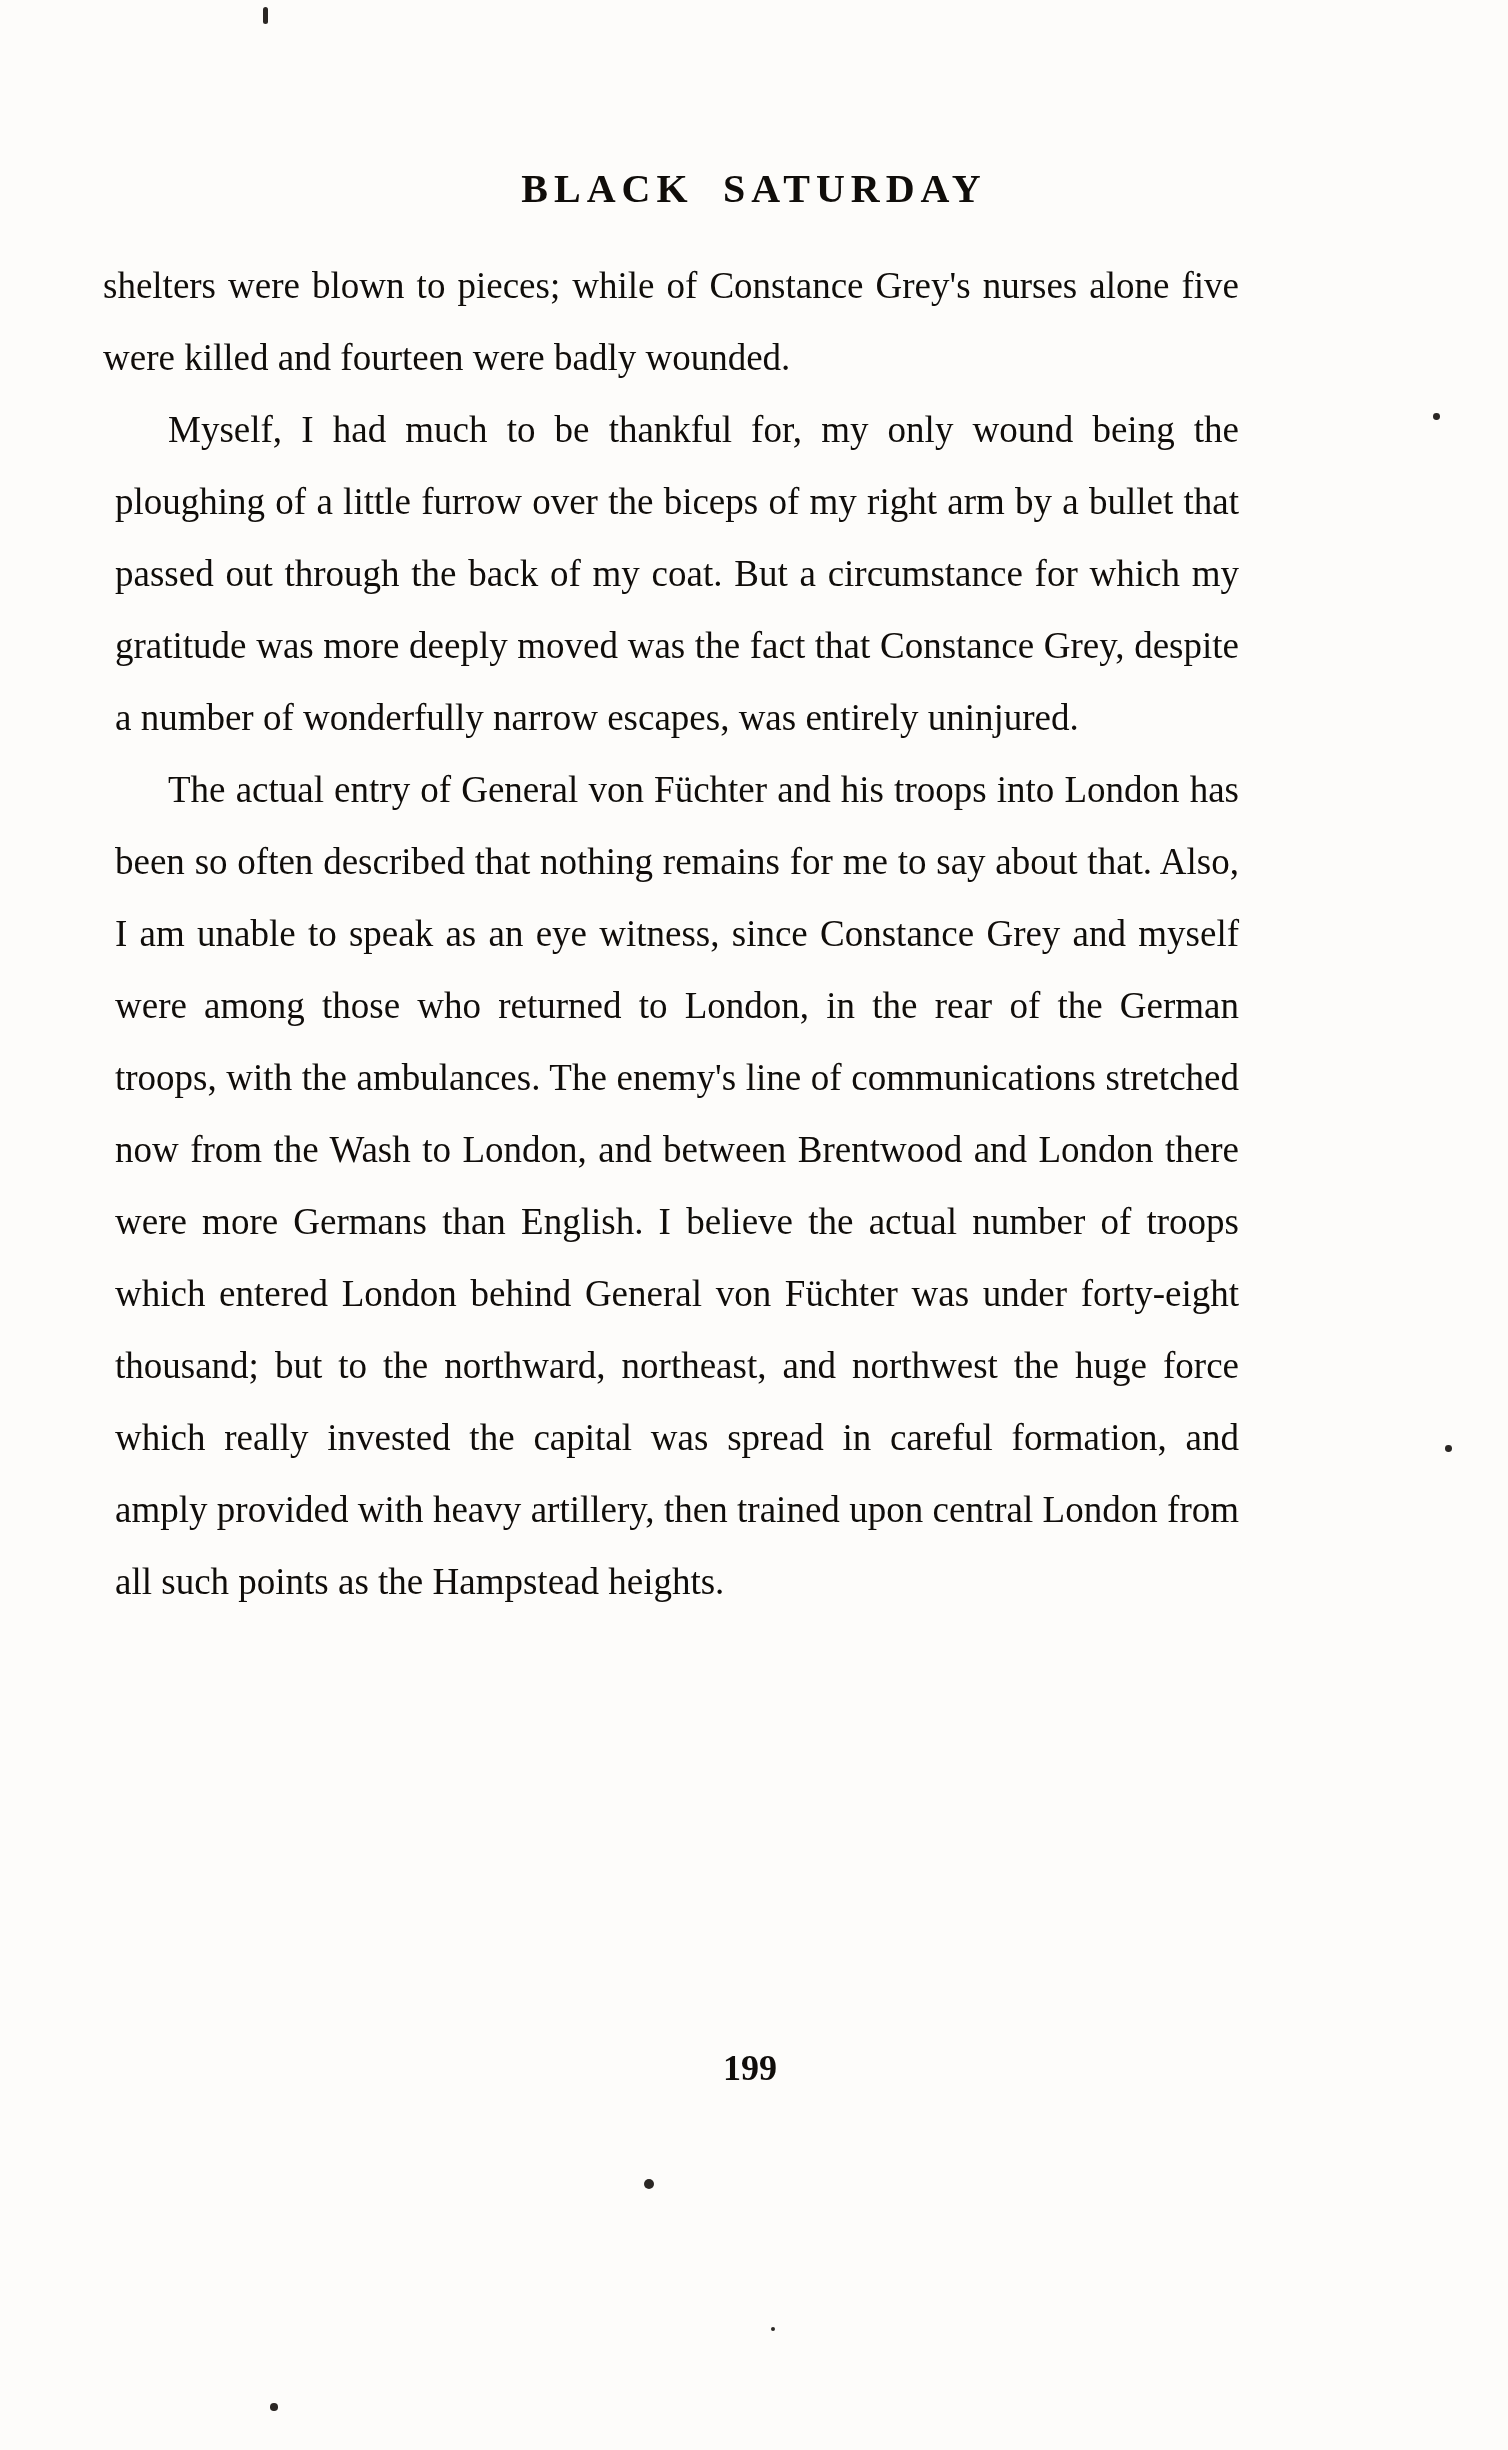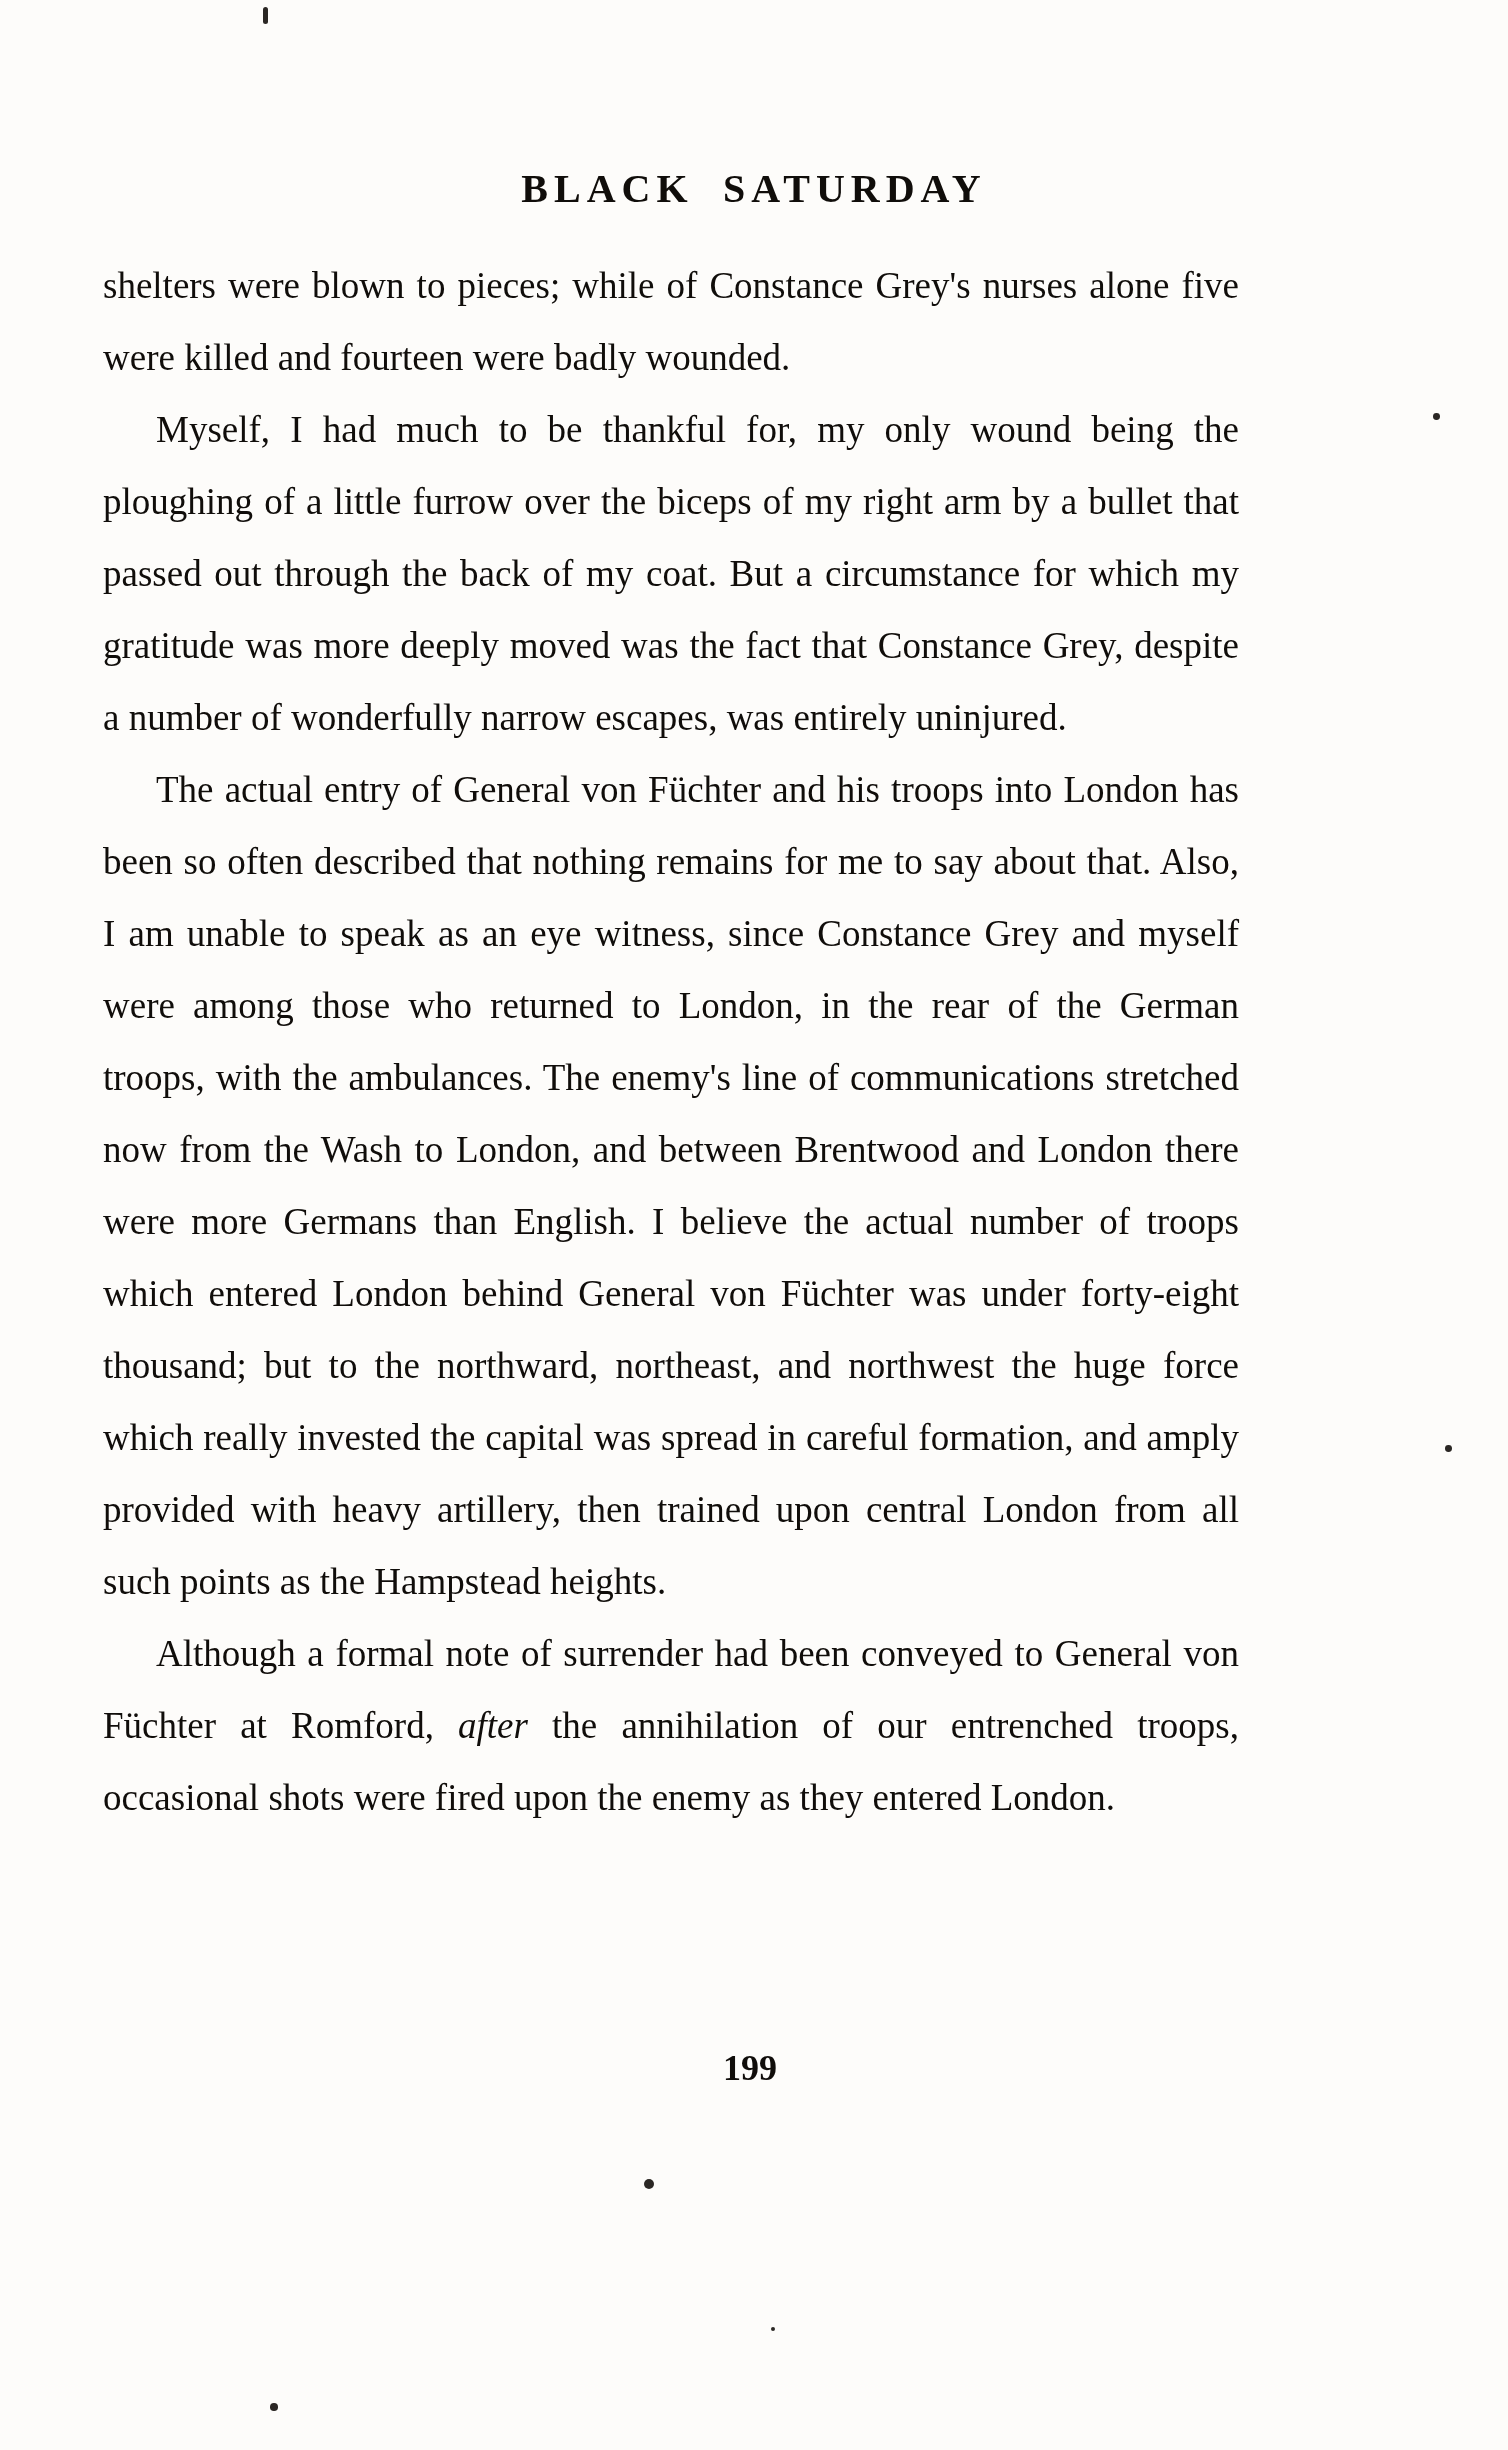--- a/index.html
+++ b/index.html
@@ -43,20 +43,21 @@
     line-height: 72px;
     text-align: justify;
     font-family: "Liberation Serif", serif;
   }
   .body-text p {
     margin: 0;
     text-indent: 0;
   }
   .body-text p.indent {
     text-indent: 53px;
+    margin-left: 12px;
   }
   .folio {
     position: absolute;
     top: 2047px;
     left: 0;
     width: 1500px;
     text-align: center;
     font-size: 36px;
     font-weight: bold;
   }
@@ -84,19 +85,18 @@
   <div class="speck speck-d"></div>
   <div class="speck speck-e"></div>
   <div class="speck speck-f"></div>
 
   <div class="running-head">BLACK SATURDAY</div>
 
   <div class="body-text">
     <p>shelters were blown to pieces; while of Constance Grey's nurses alone five were killed and fourteen were badly wounded.</p>
     <p class="indent">Myself, I had much to be thankful for, my only wound being the ploughing of a little furrow over the biceps of my right arm by a bullet that passed out through the back of my coat. But a circumstance for which my gratitude was more deeply moved was the fact that Constance Grey, despite a number of wonderfully narrow escapes, was entirely uninjured.</p>
     <p class="indent">The actual entry of General von Füchter and his troops into London has been so often described that nothing remains for me to say about that. Also, I am unable to speak as an eye witness, since Constance Grey and myself were among those who returned to London, in the rear of the German troops, with the ambulances. The enemy's line of communications stretched now from the Wash to London, and between Brentwood and London there were more Germans than English. I believe the actual number of troops which entered London behind General von Füchter was under forty-eight thousand; but to the northward, northeast, and northwest the huge force which really invested the capital was spread in careful formation, and amply provided with heavy artillery, then trained upon central London from all such points as the Hampstead heights.</p>
-    <p class="indent"><span>Although a formal note of surrender had been conveyed to General von Füchter at Romford, </span><em>after</em><span> the annihilation of our entrenched troops, occasional shots were fired upon the enemy as they entered London.</span></p>
   </div>
 
   <div class="folio">199</div>
 
 </div>
 
 
 </body></html>

